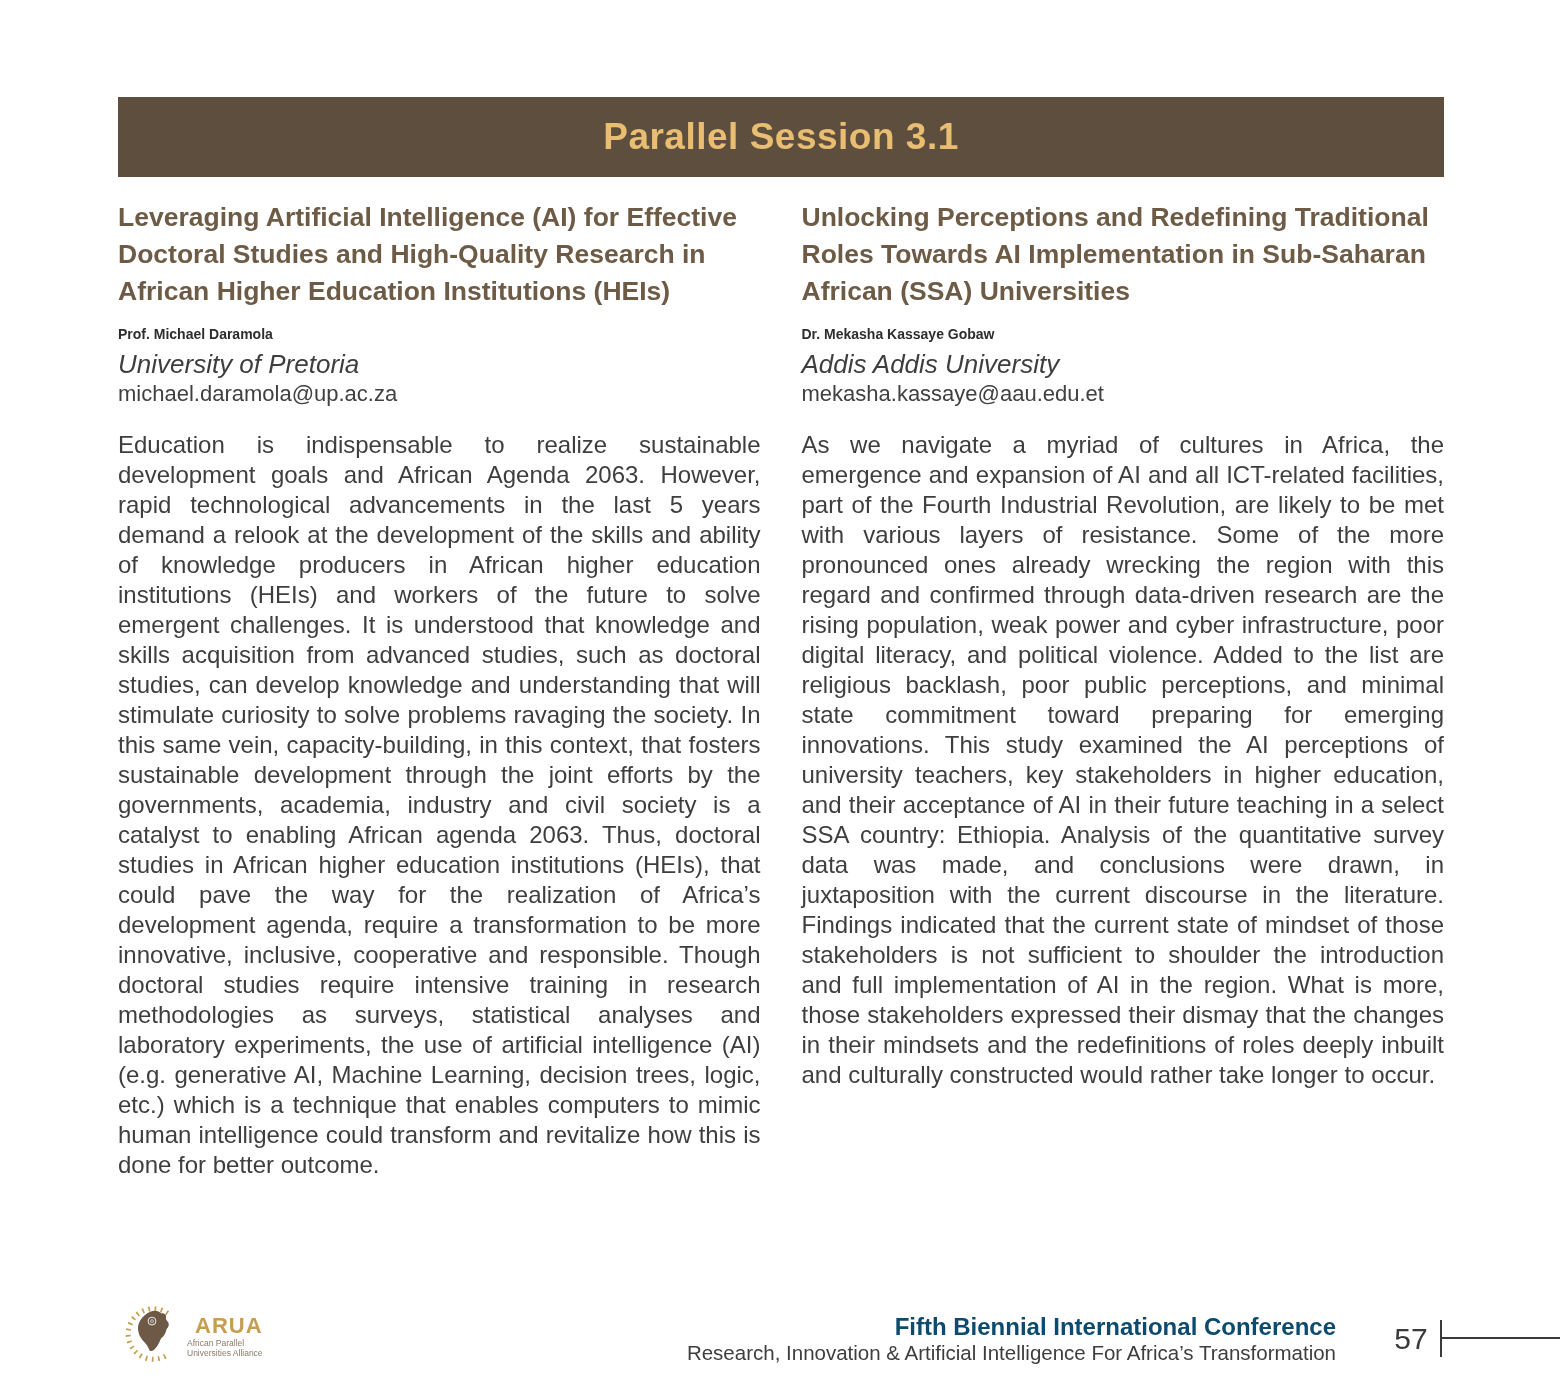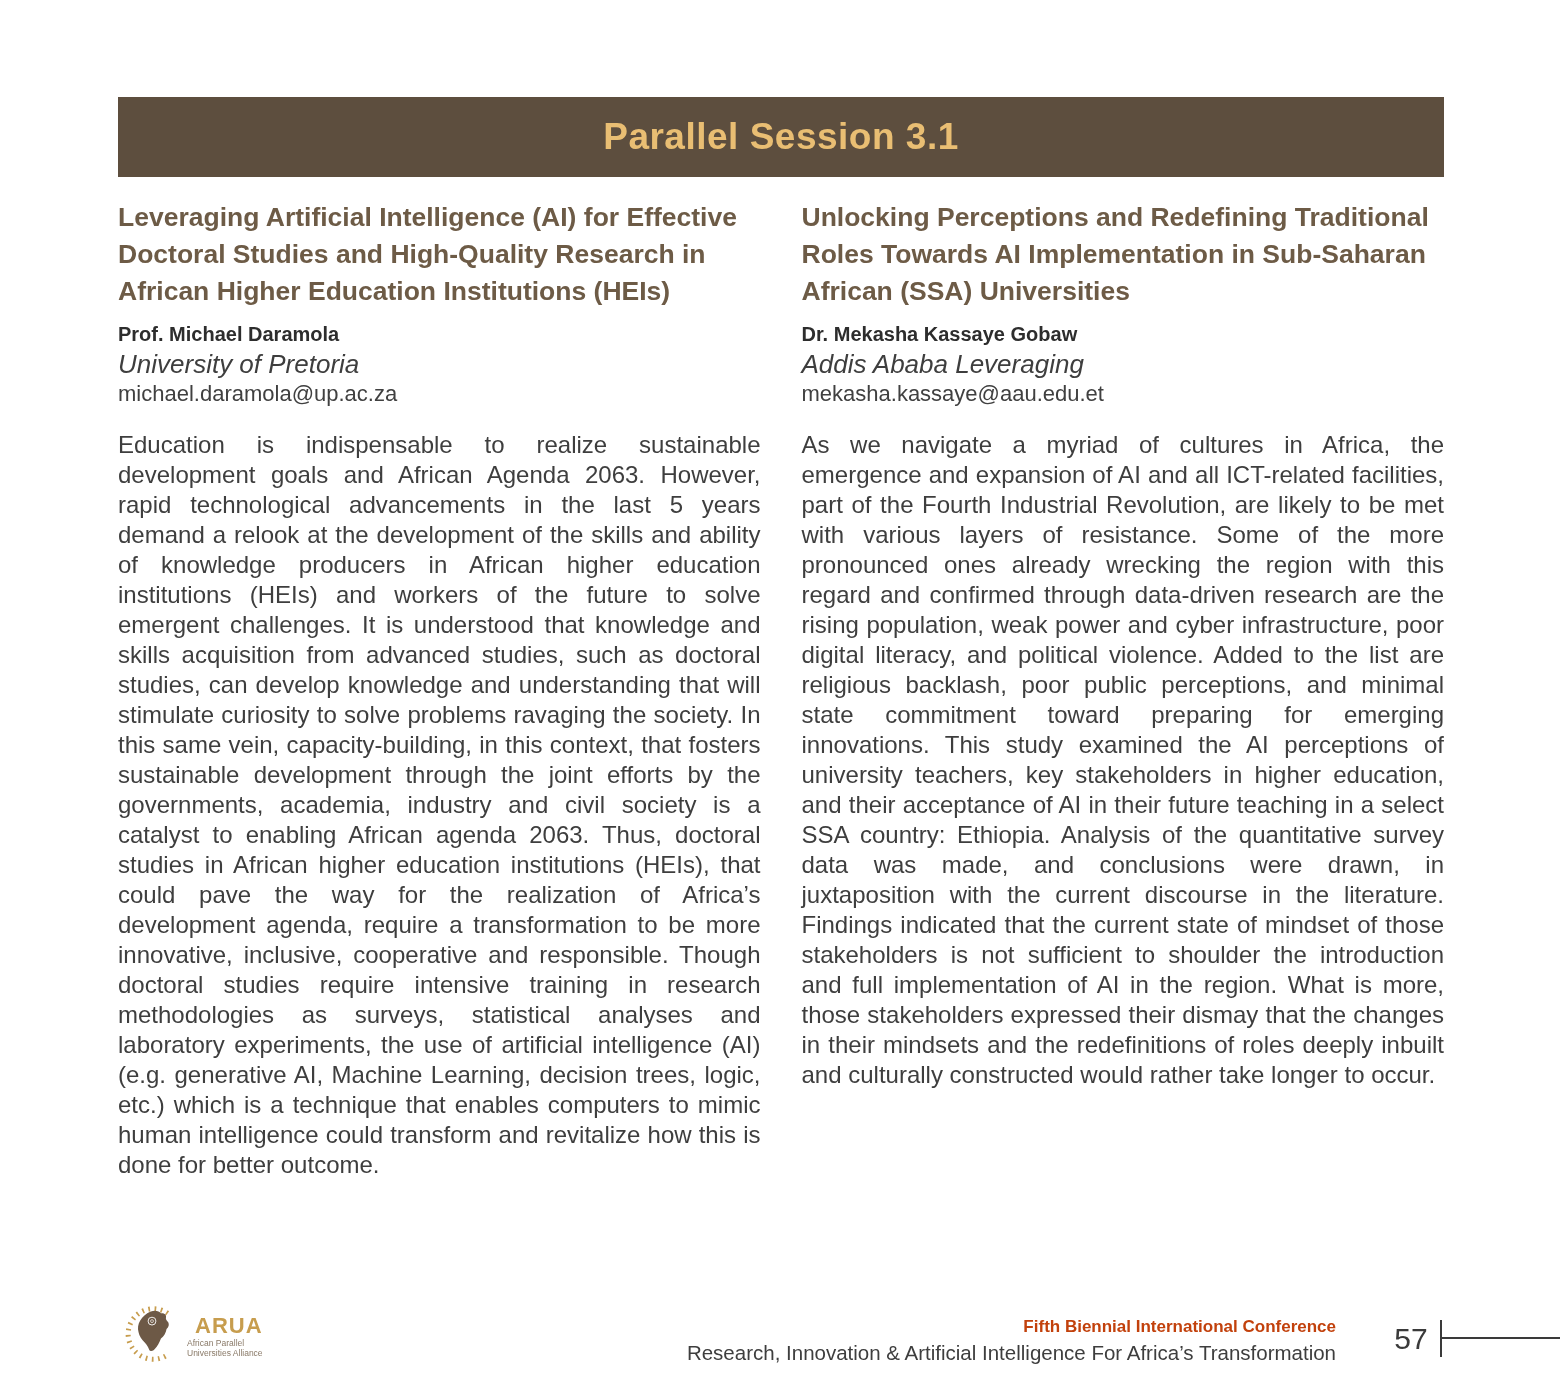--- a/index.html
+++ b/index.html
@@ -11,35 +11,35 @@
   .banner { position:absolute; left:118px; top:97px; width:1326px; height:80px;
     background:#5d4e3e; display:flex; align-items:center; justify-content:center; }
   .banner-title { color:#e9be73; font-size:37px; font-weight:bold; letter-spacing:0.5px; }
 
   
   .columns { position:absolute; left:118px; top:199px; width:1326px;
     display:flex; gap:41px; }
   .col { flex:1; min-width:0; }
   .abstract-title { color:#6d5b46; font-weight:bold; font-size:26.5px;
     line-height:37px; margin-bottom:9px; }
-  .author { font-size:20px; font-weight:bold; color:#2d2d2d; line-height:30px; }
+  .author { font-size:14px; font-weight:bold; color:#2d2d2d; line-height:30px; }
   .affiliation { font-size:26px; font-style:italic; color:#3e3e3e; line-height:30px; }
   .email { font-size:22px; color:#404040; line-height:30px; }
   .body-text { margin-top:21px; font-size:24px; line-height:30px; color:#3e3e3e;
     text-align:justify; }
 
   
   .footer-logo { position:absolute; left:124px; top:1306px; display:flex;
     align-items:center; gap:7px; }
   .logo-text { display:flex; flex-direction:column; }
   .logo-name { color:#c79d4e; font-size:22px; font-weight:bold; letter-spacing:1px; line-height:24px;text-align:right; }
   .logo-sub { color:#8a7a68; font-size:8.5px; line-height:10px; }
 
   .conf-text { position:absolute; right:224px; top:1314px; text-align:right; }
-  .conf-line1 { font-size:17px; font-weight:bold; color:#c2410c; line-height:26px; }
+  .conf-line1 { font-size:24px; font-weight:bold; color:#0c4a6e; line-height:26px; }
   .conf-line2 { font-size:20.5px; color:#3e3e3e; line-height:26px; }
 
   .page-number { position:absolute; left:1386px; top:1322px; width:50px;
     font-size:30px; color:#3a3a3a; text-align:center; }
   .tick { position:absolute; left:1440px; top:1320px; width:2px; height:37px; background:#3a3a3a; }
   .rule { position:absolute; left:1441px; top:1337px; width:119px; height:2px; background:#3a3a3a; }
 </style>
 </head>
 <body>
 
@@ -55,21 +55,21 @@
       <h2 class="abstract-title">Leveraging Artificial Intelligence (AI) for Effective Doctoral Studies and High-Quality Research in African Higher Education Institutions (HEIs)</h2>
       <div class="author">Prof. Michael Daramola</div>
       <div class="affiliation">University of Pretoria</div>
       <div class="email">michael.daramola@up.ac.za</div>
       <p class="body-text">Education is indispensable to realize sustainable development goals and African Agenda 2063. However, rapid technological advancements in the last 5 years demand a relook at the development of the skills and ability of knowledge producers in African higher education institutions (HEIs) and workers of the future to solve emergent challenges. It is understood that knowledge and skills acquisition from advanced studies, such as doctoral studies, can develop knowledge and understanding that will stimulate curiosity to solve problems ravaging the society. In this same vein, capacity-building, in this context, that fosters sustainable development through the joint efforts by the governments, academia, industry and civil society is a catalyst to enabling African agenda 2063. Thus, doctoral studies in African higher education institutions (HEIs), that could pave the way for the realization of Africa’s development agenda, require a transformation to be more innovative, inclusive, cooperative and responsible. Though doctoral studies require intensive training in research methodologies as surveys, statistical analyses and laboratory experiments, the use of artificial intelligence (AI) (e.g. generative AI, Machine Learning, decision trees, logic, etc.) which is a technique that enables computers to mimic human intelligence could transform and revitalize how this is done for better outcome.</p>
     </section>
 
     <section class="col">
       <h2 class="abstract-title">Unlocking Perceptions and Redefining Traditional Roles Towards AI Implementation in Sub-Saharan African (SSA) Universities</h2>
       <div class="author">Dr. Mekasha Kassaye Gobaw</div>
-      <div class="affiliation">Addis Ababa Leveraging</div>
+      <div class="affiliation">Addis Addis University</div>
       <div class="email">mekasha.kassaye@aau.edu.et</div>
       <p class="body-text">As we navigate a myriad of cultures in Africa, the emergence and expansion of AI and all ICT-related facilities, part of the Fourth Industrial Revolution, are likely to be met with various layers of resistance. Some of the more pronounced ones already wrecking the region with this regard and confirmed through data-driven research are the rising population, weak power and cyber infrastructure, poor digital literacy, and political violence. Added to the list are religious backlash, poor public perceptions, and minimal state commitment toward preparing for emerging innovations. This study examined the AI perceptions of university teachers, key stakeholders in higher education, and their acceptance of AI in their future teaching in a select SSA country: Ethiopia. Analysis of the quantitative survey data was made, and conclusions were drawn, in juxtaposition with the current discourse in the literature.  Findings indicated that the current state of mindset of those stakeholders is not sufficient to shoulder the introduction and full implementation of AI in the region. What is more, those stakeholders expressed their dismay that the changes in their mindsets and the redefinitions of roles deeply inbuilt and culturally constructed would rather take longer to occur.</p>
     </section>
 
   </div>
 
   <div class="footer-logo">
     <span>
       <svg width="56" height="56" viewBox="0 0 100 100" aria-hidden="true">
         <path d="M 78 13 A 45 45 0 1 0 78 87" fill="none" stroke="#c79d4e" stroke-width="9" stroke-dasharray="3 8"></path>

